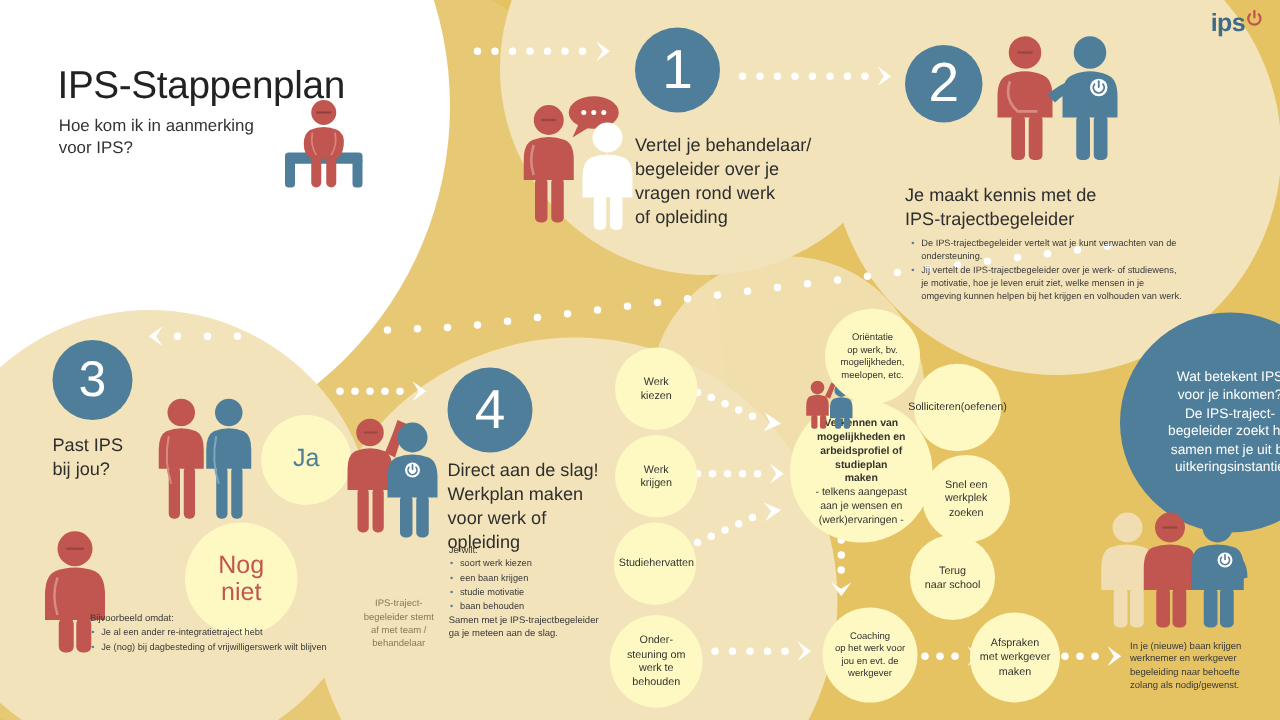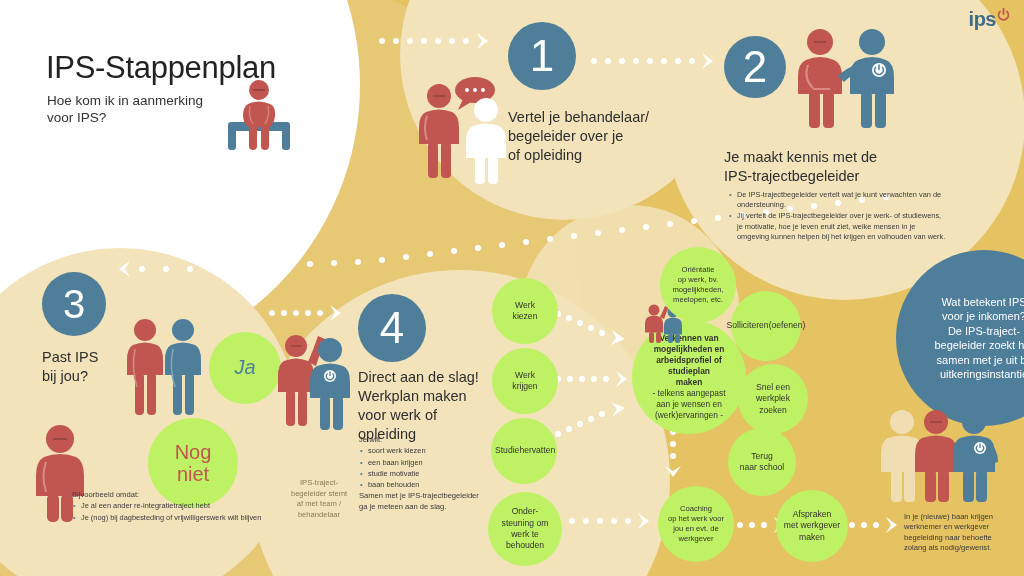--- a/index.html
+++ b/index.html
@@ -28,26 +28,26 @@
   .bullets li:before{content:"•";position:absolute;left:-8px;top:0;color:#4e7e99;}
   .small{font-size:7.6px;line-height:10.4px;color:#3a3a3a;}
   .smallc{font-size:7.6px;line-height:10.6px;color:#8a7a52;text-align:center;margin-top:44px;}
 
   
   .badge{position:absolute;border-radius:50%;background:#4e7e99;color:#fff;
          display:flex;align-items:center;justify-content:center;
          font-size:44px;font-weight:300;line-height:1;}
 
   
-  .node{position:absolute;border-radius:50%;background:#bef264;
+  .node{position:absolute;border-radius:50%;background:#fef9c3;
         display:flex;align-items:center;justify-content:center;text-align:center;
         color:#33332f;font-size:8.6px;line-height:11.4px;padding:4px;box-sizing:border-box;}
   .node.hub{font-size:8.4px;line-height:11px;}
   .node.hub b{display:block;}
-  .node.big{font-size:20px;color:#4e7e99;font-style:italic;}
+  .node.big{font-size:20px;color:#4e7e99;}
   .node.nog{font-size:20px;color:#c0564f;line-height:22px;}
 
   
   .infocircle{position:absolute;border-radius:50%;background:#4e7e99;color:#fff;
         display:flex;align-items:center;justify-content:center;text-align:center;
         font-size:11px;line-height:14.5px;padding:14px;box-sizing:border-box;}
 
   
   .arrow{position:absolute;}
   svg{display:block;overflow:visible;}
@@ -245,20 +245,21 @@
       <path d="M28 28 q-2 10 3 18"></path>
         <path d="M46 28 q2 10 -3 18"></path>
     </g>
     <line x1="31" y1="12" x2="43" y2="12" stroke="#8f3f39" stroke-width="1.6"></line>
   </svg>
 
   <div class="badge" style="left:508px;top:22px;width:68px;height:68px;">1</div>
   <div class="t steptext" style="left:508px;top:108px;width:170px;">
     <div>Vertel je behandelaar/</div>
     <div>begeleider over je</div>
+    <div>vragen rond werk</div>
     <div>of opleiding</div>
   </div>
 
   <svg style="position:absolute;left:416px;top:76px;" width="98" height="110" viewBox="0 0 98 110">
 
     <g fill="#c0564f">
       <circle cx="23" cy="20" r="12"></circle>
       <path d="M10 36 q13 -5 26 0 q7 3 7 16 v16 h-40 v-16 q0 -13 7 -16 Z"></path>
       <rect x="12" y="66" width="10" height="36" rx="4"></rect>
       <rect x="25" y="66" width="10" height="36" rx="4"></rect>

